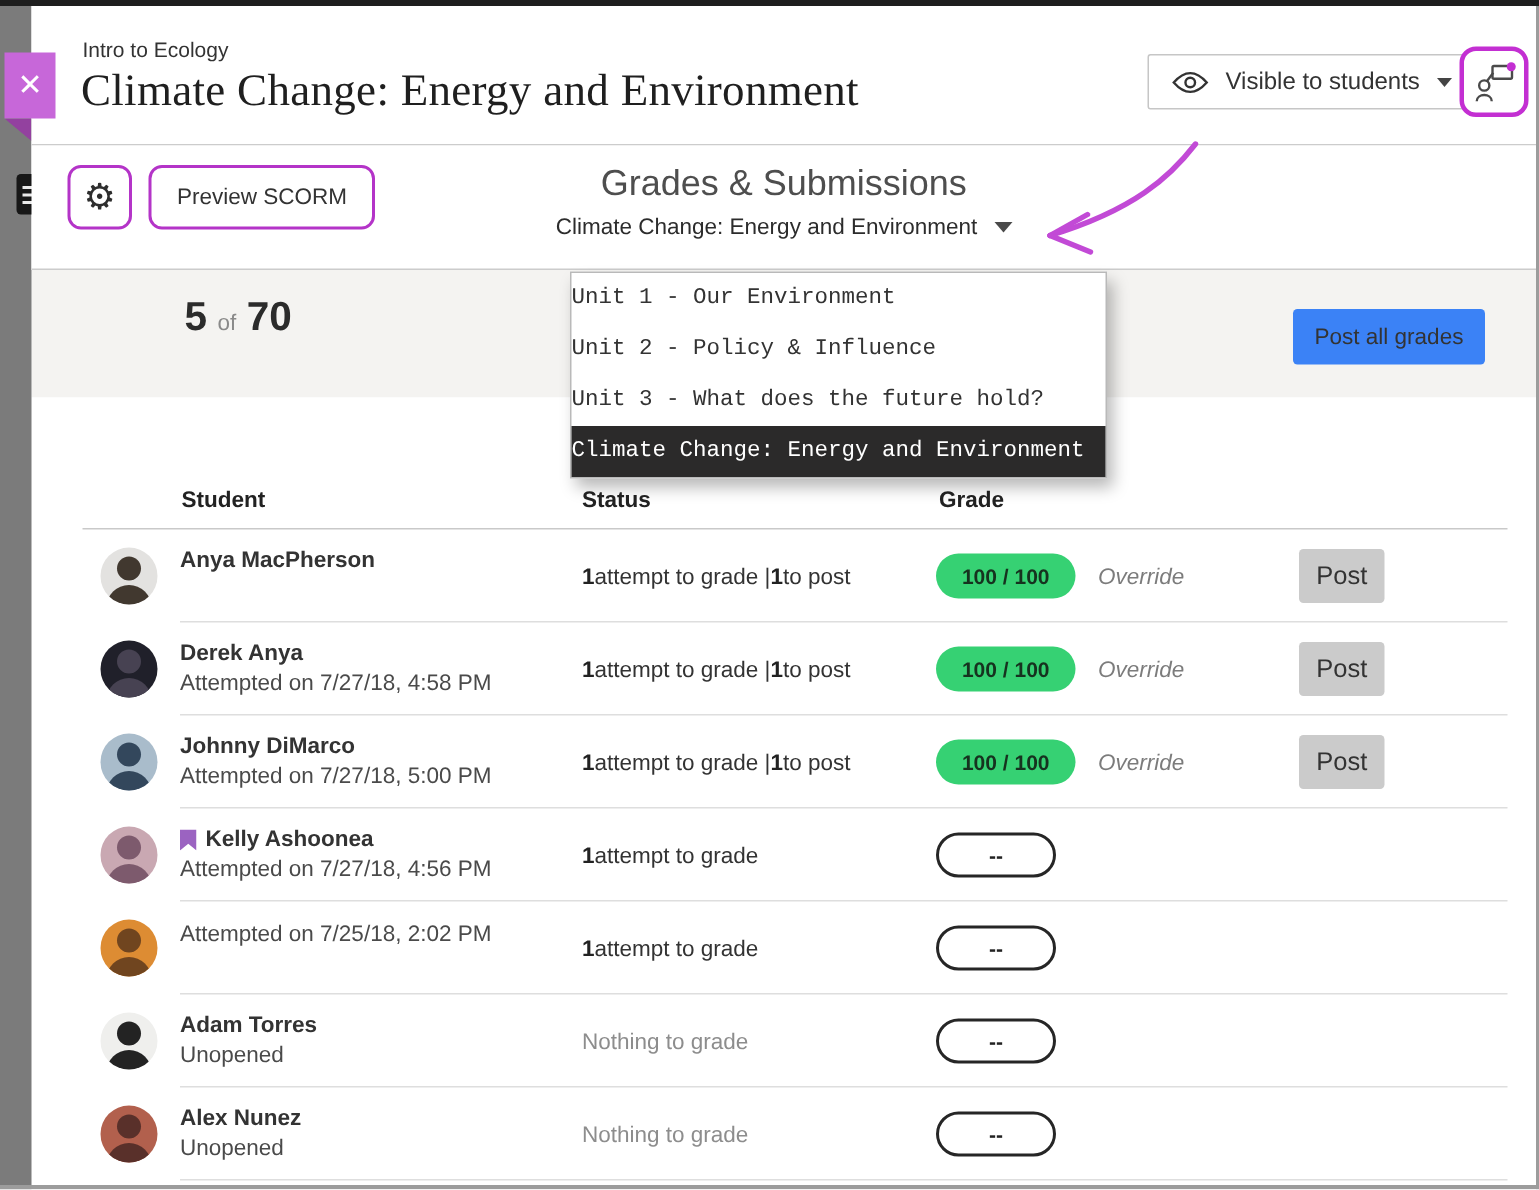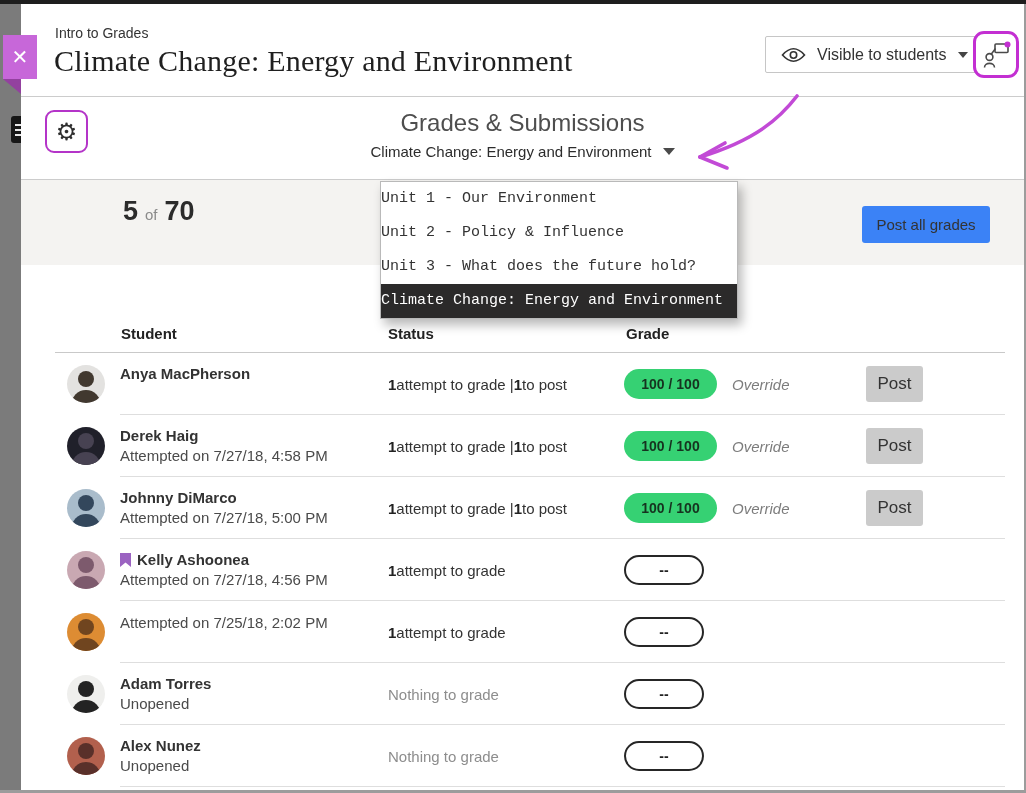--- a/index.html
+++ b/index.html
@@ -105,21 +105,21 @@
     <span>✕</span>
   </button>
   <div class="close-fold"></div>
   <div class="menu-tab">
     <i></i>
       <i></i>
       <i></i>
   </div>
 
   <div class="app-header">
-    <div class="course">Intro to Grades</div>
+    <div class="course">Intro to Ecology</div>
     <div class="page-title">Climate Change: Energy and Environment</div>
     <button class="visibility-btn">
       <svg width="25" height="16" viewBox="0 0 25 16">
         <path d="M1.5 8 Q12.5 -4.5 23.5 8 Q12.5 20.5 1.5 8 Z" fill="none" stroke="#333" stroke-width="1.6"></path>
         <circle cx="12.5" cy="8" r="3.2" fill="none" stroke="#333" stroke-width="1.6"></circle>
       </svg>
       <span>Visible to students</span>
       <span class="caret"></span>
     </button>
     <button class="notif-btn">
@@ -130,20 +130,21 @@
         <rect x="14" y="5" width="13" height="8.5" rx="1" fill="none" stroke="#4a4a4a" stroke-width="1.6"></rect>
         <circle cx="26.5" cy="5.5" r="3" fill="#c32fd2"></circle>
       </svg>
     </button>
   </div>
 
   <div class="toolbar">
     <button class="gear-btn">
       <span>⚙</span>
     </button>
+    <button class="preview-btn">Preview SCORM</button>
     <div class="section-heading">Grades &amp; Submissions</div>
     <div class="selector">
       <span class="sel-label">Climate Change: Energy and Environment</span>
       <span class="caret"></span>
     </div>
   </div>
 
   <svg class="arrow-svg" width="150" height="90" viewBox="0 0 150 90">
     <path d="M137 8 C 120 30, 96 52, 40 69" fill="none" stroke="#c24ad6" stroke-width="3.6" stroke-linecap="round"></path>
     <path d="M40 69 L 65 55" fill="none" stroke="#c24ad6" stroke-width="3.6" stroke-linecap="round"></path>
@@ -197,21 +198,21 @@
     <button class="post-btn">Post</button>
   </div>
         <div class="row">
     <div class="avatar" style="background: rgb(32, 32, 42);">
       <div class="av-head" style="background: rgb(71, 66, 82);"></div>
       <div class="av-body" style="background: rgb(71, 66, 82);"></div>
     </div>
     <div class="ident">
       <div class="name-line">
 
-        <span class="name">Derek Haig</span>
+        <span class="name">Derek Anya</span>
       </div>
       <div class="detail">Attempted on 7/27/18, 4:58 PM</div>
     </div>
     <div class="status">
             <span class="b">1</span>
             <span> attempt to grade | </span>
             <span class="b">1</span>
             <span> to post</span>
           </div>
     <div class="grade-cell">

